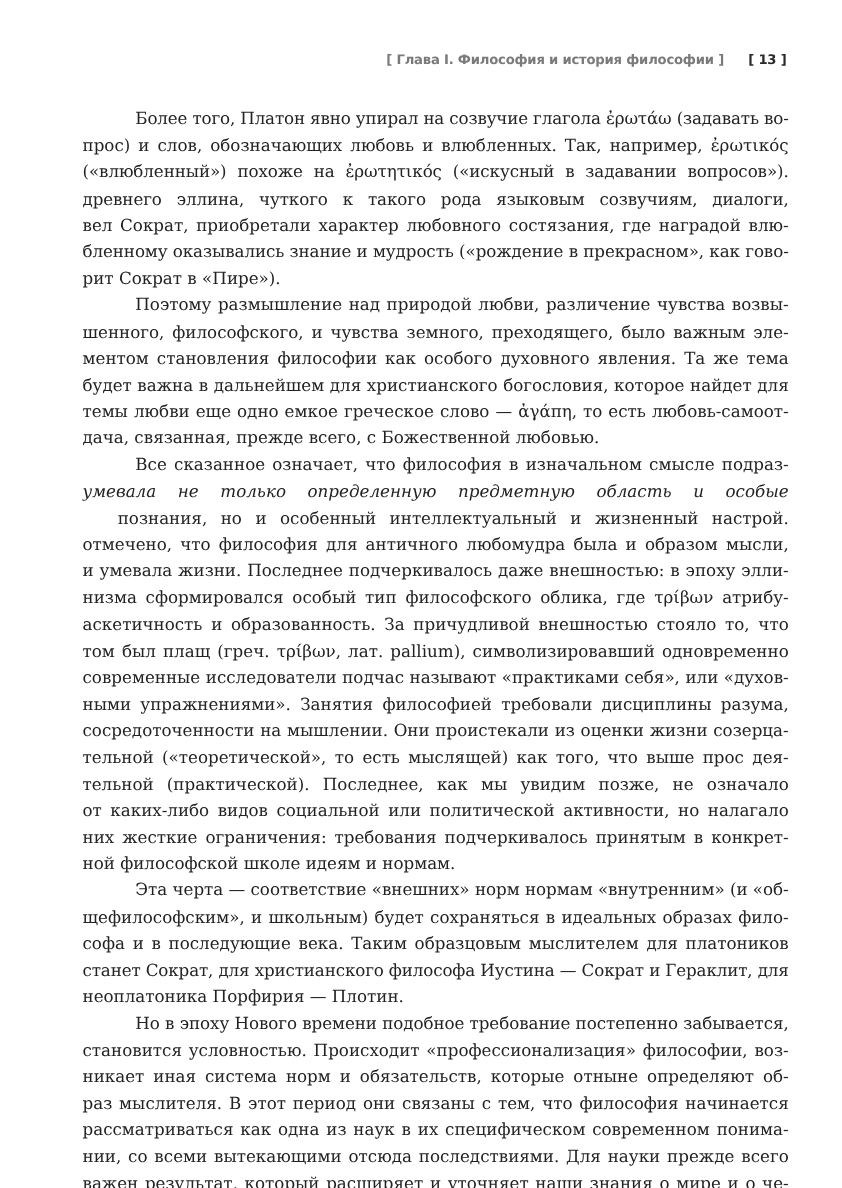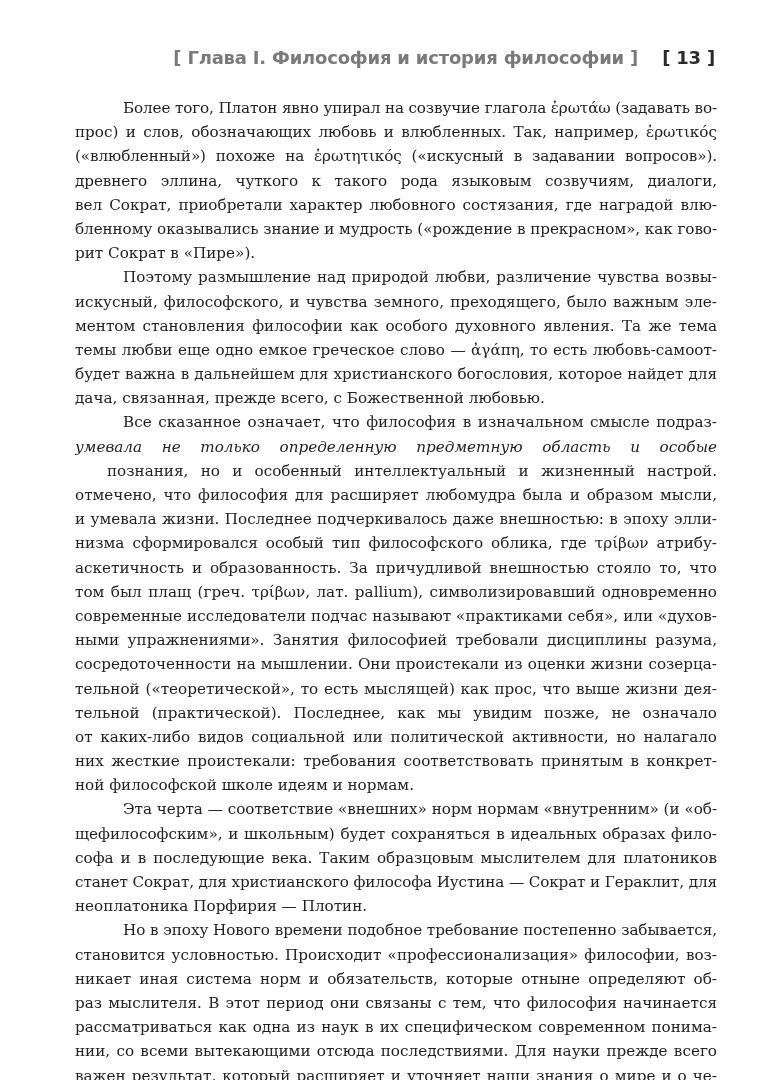--- a/index.html
+++ b/index.html
@@ -1,20 +1,20 @@
 <!DOCTYPE html>
 <html><head>
 <meta charset="utf-8">
 <style>
   html, body { margin: 0; padding: 0; background: #ffffff; }
   body { width: 765px; height: 1080px; position: relative; overflow: hidden; }
   .header {
     position: absolute; top: 47px; right: 50px;
     font-family: "DejaVu Sans", sans-serif; font-weight: bold;
-    font-size: 18px; letter-spacing: -0.2px; white-space: nowrap;
+    font-size: 12px; letter-spacing: -0.2px; white-space: nowrap;
   }
   .header .chapter { color: #7a7a7a; }
   .header .page { color: #2a2a2a; margin-left: 18px; }
   .body-text {
     position: absolute; left: 75px; top: 96px; width: 642px;
     font-family: "DejaVu Serif", serif; font-size: 15.2px;
     line-height: 24.2px; color: #222222;
     text-align: justify;
   }
   .line { display: block; white-space: nowrap; text-align-last: justify; height: 24.2px; overflow: visible; }
@@ -53,47 +53,47 @@
       </div>
       <div class="line last">
         <span class="l" style="white-space: normal; display: block; height: 24.2px; overflow: hidden;">рит Сократ в «Пире»).</span>
       </div>
     </div>
     <div>
       <div class="line indent">
         <span class="l" style="white-space: normal; display: block; height: 24.2px; overflow: hidden;">Поэтому размышление над природой любви, различение чувства возвы-</span>
       </div>
       <div class="line">
-        <span class="l" style="white-space: normal; display: block; height: 24.2px; overflow: hidden;">искусный, философского, и чувства земного, преходящего, было важным эле-</span>
+        <span class="l" style="white-space: normal; display: block; height: 24.2px; overflow: hidden;">шенного, философского, и чувства земного, преходящего, было важным эле-</span>
       </div>
       <div class="line">
         <span class="l" style="white-space: normal; display: block; height: 24.2px; overflow: hidden;">ментом становления философии как особого духовного явления. Та же тема</span>
       </div>
       <div class="line">
-        <span class="l" style="white-space: normal; display: block; height: 24.2px; overflow: hidden;">темы любви еще одно емкое греческое слово — ἀγάπη, то есть любовь-самоот-</span>
+        <span class="l" style="white-space: normal; display: block; height: 24.2px; overflow: hidden;">будет важна в дальнейшем для христианского богословия, которое найдет для</span>
       </div>
       <div class="line">
-        <span class="l" style="white-space: normal; display: block; height: 24.2px; overflow: hidden;">будет важна в дальнейшем для христианского богословия, которое найдет для</span>
+        <span class="l" style="white-space: normal; display: block; height: 24.2px; overflow: hidden;">темы любви еще одно емкое греческое слово — ἀγάπη, то есть любовь-самоот-</span>
       </div>
       <div class="line last">
         <span class="l" style="white-space: normal; display: block; height: 24.2px; overflow: hidden;">дача, связанная, прежде всего, с Божественной любовью.</span>
       </div>
     </div>
     <div>
       <div class="line indent">
         <span class="l" style="white-space: normal; display: block; height: 24.2px; overflow: hidden;">Все сказанное означает, что философия в изначальном смысле подраз-</span>
       </div>
       <div class="line">
         <span class="l" style="white-space: normal; display: block; height: 24.2px; overflow: hidden; font-style: italic;">умевала не только определенную предметную область и особые инструменты</span>
       </div>
       <div class="line">
         <span class="l" style="white-space: normal; display: block; height: 24.2px; overflow: hidden; margin-left: 32px;">познания, но и особенный интеллектуальный и жизненный настрой. Давно</span>
       </div>
       <div class="line">
-        <span class="l" style="white-space: normal; display: block; height: 24.2px; overflow: hidden;">отмечено, что философия для расширяет любомудра была и образом мысли,</span>
+        <span class="l" style="white-space: normal; display: block; height: 24.2px; overflow: hidden;">отмечено, что философия для античного любомудра была и образом мысли,</span>
       </div>
       <div class="line">
         <span class="l" style="white-space: normal; display: block; height: 24.2px; overflow: hidden;">и умевала жизни. Последнее подчеркивалось даже внешностью: в эпоху элли-</span>
       </div>
       <div class="line">
         <span class="l" style="white-space: normal; display: block; height: 24.2px; overflow: hidden;">низма сформировался особый тип философского облика, где τρίβων атрибу-</span>
       </div>
       <div class="line">
         <span class="l" style="white-space: normal; display: block; height: 24.2px; overflow: hidden;">аскетичность и образованность. За причудливой внешностью стояло то, что</span>
       </div>
@@ -103,30 +103,30 @@
       <div class="line">
         <span class="l" style="white-space: normal; display: block; height: 24.2px; overflow: hidden;">современные исследователи подчас называют «практиками себя», или «духов-</span>
       </div>
       <div class="line">
         <span class="l" style="white-space: normal; display: block; height: 24.2px; overflow: hidden;">ными упражнениями». Занятия философией требовали дисциплины разума,</span>
       </div>
       <div class="line">
         <span class="l" style="white-space: normal; display: block; height: 24.2px; overflow: hidden;">сосредоточенности на мышлении. Они проистекали из оценки жизни созерца-</span>
       </div>
       <div class="line">
-        <span class="l" style="white-space: normal; display: block; height: 24.2px; overflow: hidden;">тельной («теоретической», то есть мыслящей) как прос, что выше жизни дея-</span>
+        <span class="l" style="white-space: normal; display: block; height: 24.2px; overflow: hidden;">тельной («теоретической», то есть мыслящей) как того, что выше прос дея-</span>
       </div>
       <div class="line">
         <span class="l" style="white-space: normal; display: block; letter-spacing: -0.0135135px; height: 24.2px; overflow: hidden;">тельной (практической). Последнее, как мы увидим позже, не означало отказа</span>
       </div>
       <div class="line">
         <span class="l" style="white-space: normal; display: block; letter-spacing: -0.0135135px; height: 24.2px; overflow: hidden;">от каких-либо видов социальной или политической активности, но налагало на</span>
       </div>
       <div class="line">
-        <span class="l" style="white-space: normal; display: block; height: 24.2px; overflow: hidden;">них жесткие проистекали: требования соответствовать принятым в конкрет-</span>
+        <span class="l" style="white-space: normal; display: block; height: 24.2px; overflow: hidden;">них жесткие ограничения: требования подчеркивалось принятым в конкрет-</span>
       </div>
       <div class="line last">
         <span class="l" style="white-space: normal; display: block; height: 24.2px; overflow: hidden;">ной философской школе идеям и нормам.</span>
       </div>
     </div>
     <div>
       <div class="line indent">
         <span class="l" style="white-space: normal; display: block; letter-spacing: -0.0298507px; height: 24.2px; overflow: hidden;">Эта черта — соответствие «внешних» норм нормам «внутренним» (и «об-</span>
       </div>
       <div class="line">

